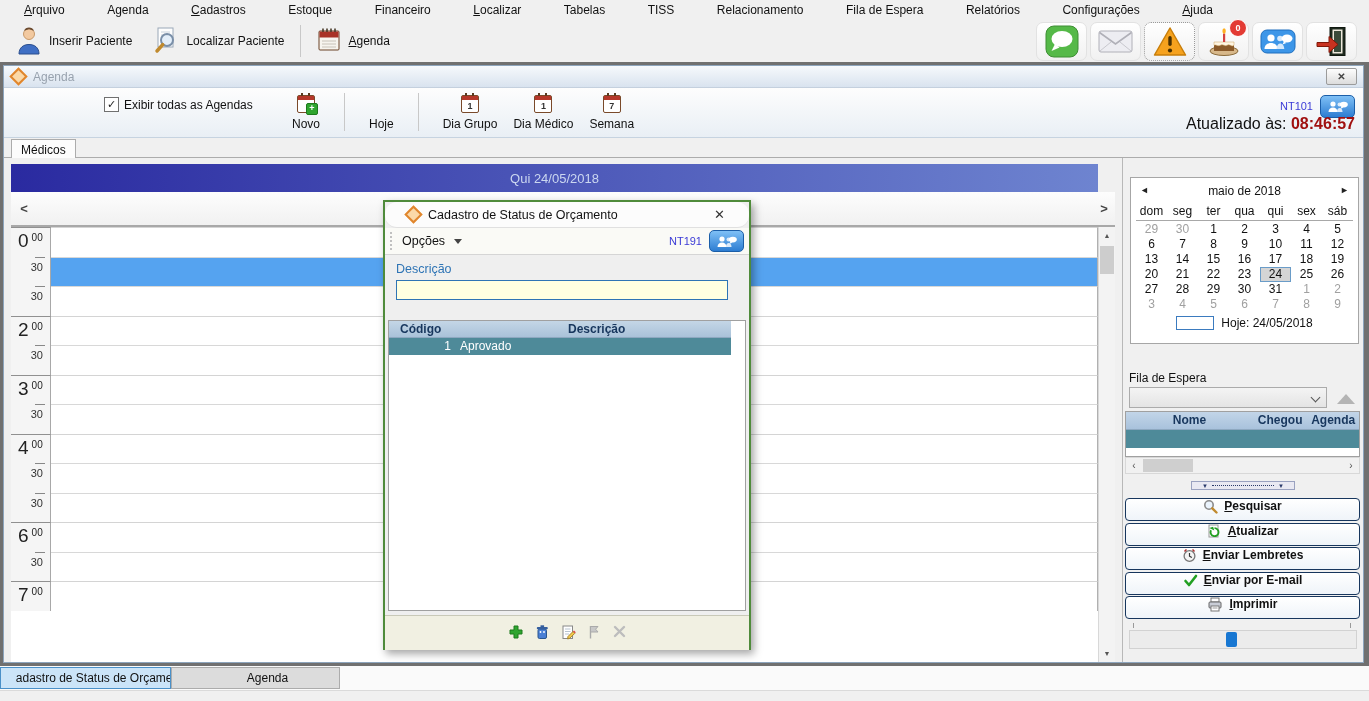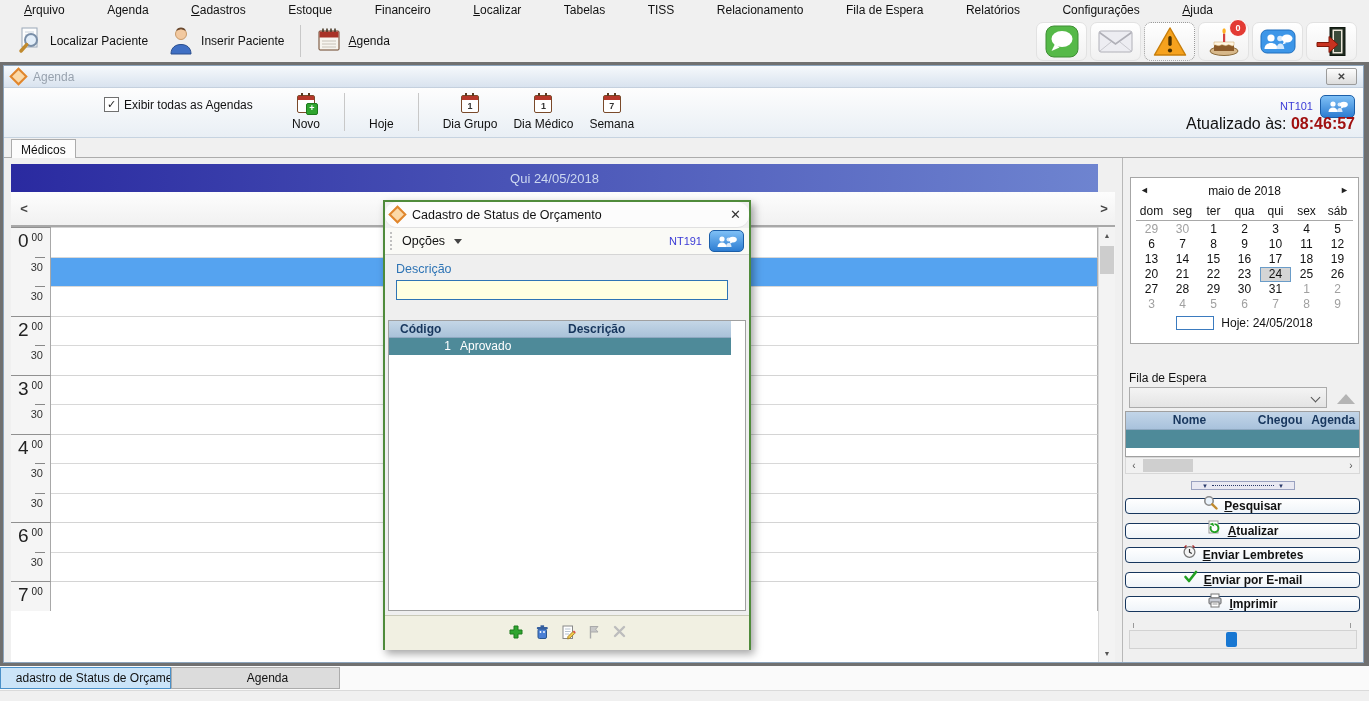--- a/index.html
+++ b/index.html
@@ -115,33 +115,33 @@
   #wl-table{position:absolute;left:2px;top:253px;width:235px;height:46px;background:#fff;border:1px solid #A0A0A0;box-sizing:border-box;}
   #wl-head{display:flex;height:18px;background:linear-gradient(#C2D5E8,#A9C2DC);border-bottom:1px solid #8EA8C0;box-sizing:border-box;}
   #wl-head span{font-weight:bold;color:#17365D;font-size:12px;line-height:17px;text-align:center;overflow:hidden;white-space:nowrap;}
   #wl-row{height:18px;background:#4E8A99;}
   #wl-hscroll{position:absolute;left:2px;top:299px;width:235px;height:17px;background:#F1F1F1;border:1px solid #D8D8D8;box-sizing:border-box;}
   .hsbtn{position:absolute;top:0;width:16px;height:15px;display:flex;align-items:center;justify-content:center;font-size:10px;color:#555;}
   #hthumb{position:absolute;left:17px;top:1px;width:50px;height:13px;background:#CFCFCF;}
   #splitter{position:absolute;left:68px;top:323px;width:104px;height:9px;background:#E9E9F2;border:1px solid #9AA2C0;
     box-sizing:border-box;display:flex;align-items:center;justify-content:center;gap:4px;font-size:6px;color:#2A3A6A;}
   #splitter .dots{border-top:1px dotted #2A3A6A;width:62px;height:0;}
-  .pbtn{position:absolute;left:2px;width:235px;height:16px;border:1px solid #17365D;border-radius:4px;
-    background:linear-gradient(#FFFFFF,#EFF4F9);display:flex;align-items:flex-end;justify-content:center;gap:6px;
+  .pbtn{position:absolute;left:2px;width:235px;height:23px;border:1px solid #17365D;border-radius:4px;
+    background:linear-gradient(#FFFFFF,#EFF4F9);display:flex;align-items:flex-start;justify-content:center;gap:6px;
     font-weight:bold;font-size:12px;box-sizing:border-box;}
   #sliderticks span{position:absolute;top:465px;width:1px;height:5px;background:#999;}
   #slider{position:absolute;left:6px;top:472px;width:228px;height:19px;background:#ECECEC;
     border:1px solid #D2D2D2;box-sizing:border-box;}
   #sthumb{position:absolute;left:96px;top:1px;width:11px;height:15px;background:#1877D2;border-radius:2px;}
 
   
   #modal{left:383px;top:200px;width:368px;height:450px;background:#EFEFEF;border:2px solid #4F8B3B;
     box-sizing:border-box;box-shadow:3px 4px 8px rgba(0,0,0,.35);z-index:50;}
   #mtitle{left:0;top:0;width:100%;height:26px;background:#FCFCFC;border-bottom:1px solid #E0E0E0;
-    display:flex;align-items:center;padding:0 4px;box-sizing:border-box;font-size:12.5px;border-radius:12px;}
+    display:flex;align-items:center;padding:0 20px;box-sizing:border-box;font-size:12.5px;border-radius:12px;}
   #mclose{margin-left:auto;font-size:13px;color:#333;padding:0 4px;}
   #mtoolbar{left:0;top:26px;width:100%;height:27px;background:#FAFAF6;border-bottom:1px solid #D5D5D5;
     display:flex;align-items:center;box-sizing:border-box;}
   .grip{border-left:2px dotted #C0C0C0;height:18px;margin-left:5px;}
   #mopts{margin-left:10px;font-size:12.5px;display:flex;align-items:center;gap:9px;}
   .caret{width:0;height:0;border-left:4px solid transparent;border-right:4px solid transparent;border-top:5px solid #444;}
   #nt191{margin-left:auto;color:#3B3BD6;font-size:11px;margin-right:7px;}
   #m-contacts{margin-right:5px;width:33px;height:20px;}
   #mbody{left:0;top:53px;width:100%;height:65px;background:#EFEFEF;}
   #mlabel{position:absolute;left:11px;top:7px;color:#2E74B5;font-size:12.5px;}
@@ -182,39 +182,39 @@
       <div class="menu-item">Relacionamento</div>
       <div class="menu-item">Fila de Espera</div>
       <div class="menu-item">Relatórios</div>
       <div class="menu-item">Configurações</div>
       <div class="menu-item"><u>A</u>juda</div>
     </div>
 
   <div id="toolbar" class="abs">
     <div class="tbtn">
       <span>
+        <svg width="26" height="30" viewBox="0 0 26 30">
+            <circle cx="13" cy="9" r="5.5" fill="#F2C9A0" stroke="#C89A6A"></circle>
+            <path d="M8 5.8a5.5 5.5 0 0 1 10 0l-5-1.6z" fill="#6B4A2F"></path>
+            <path d="M3 29c0-6.5 4.5-9.5 10-9.5S23 22.5 23 29z" fill="#3F6FC4" stroke="#2A4E8E"></path>
+          </svg>
+      </span>
+      <span>Inserir Paciente</span>
+    </div>
+    <div class="tbtn">
+      <span>
         <svg width="27" height="28" viewBox="0 0 27 28">
             <rect x="6" y="2" width="15" height="19" fill="#FDFDFD" stroke="#9AA8B8"></rect>
             <line x1="9" y1="6" x2="18" y2="6" stroke="#C8D2DC"></line>
             <line x1="9" y1="9" x2="18" y2="9" stroke="#C8D2DC"></line>
             <circle cx="15" cy="14" r="6" fill="rgba(205,225,245,.55)" stroke="#7A8FA8" stroke-width="2"></circle>
             <line x1="10.7" y1="18.6" x2="5" y2="25" stroke="#C08A2E" stroke-width="3.5" stroke-linecap="round"></line>
           </svg>
       </span>
       <span>Localizar Paciente</span>
-    </div>
-    <div class="tbtn">
-      <span>
-        <svg width="26" height="30" viewBox="0 0 26 30">
-            <circle cx="13" cy="9" r="5.5" fill="#F2C9A0" stroke="#C89A6A"></circle>
-            <path d="M8 5.8a5.5 5.5 0 0 1 10 0l-5-1.6z" fill="#6B4A2F"></path>
-            <path d="M3 29c0-6.5 4.5-9.5 10-9.5S23 22.5 23 29z" fill="#3F6FC4" stroke="#2A4E8E"></path>
-          </svg>
-      </span>
-      <span>Inserir Paciente</span>
     </div>
     <div class="tb-sep"></div>
     <div class="tbtn">
       <span>
         <svg width="24" height="25" viewBox="0 0 24 25">
             <rect x="2" y="4" width="20" height="19" rx="1" fill="#F7F4EE" stroke="#6B4226"></rect>
             <rect x="2.5" y="4.5" width="19" height="6" fill="#A93226"></rect>
             <g stroke="#4A3A2A" stroke-width="1.6">
               <line x1="6" y1="5" x2="6" y2="1.5"></line>
               <line x1="10" y1="5" x2="10" y2="1.5"></line>

